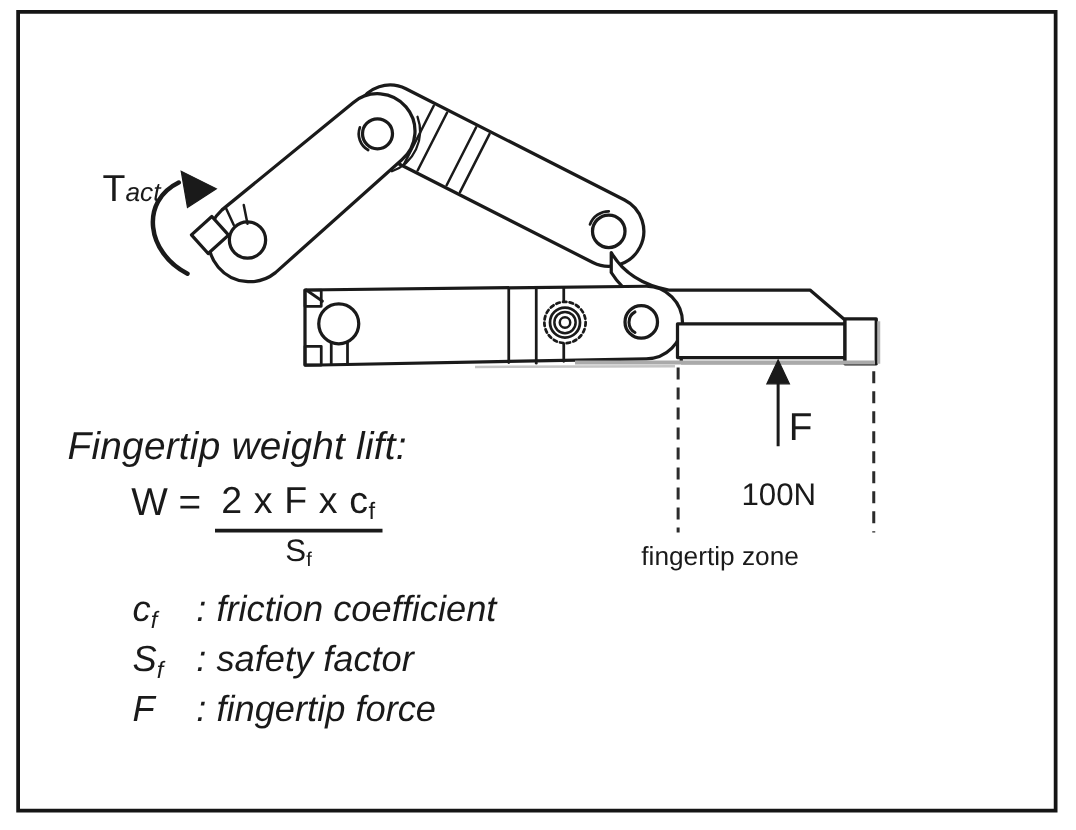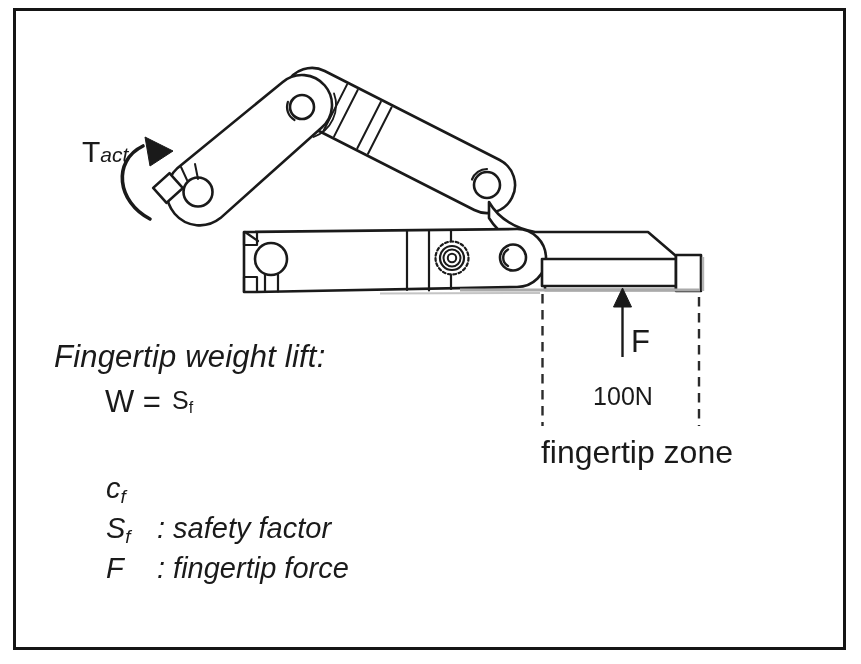--- a/index.html
+++ b/index.html
@@ -14,21 +14,21 @@
   #drawing { position: absolute; left: 0; top: 0; }
   .label { position: absolute; white-space: nowrap; line-height: 1.08; }
 
   
   #torque-label { left: 82px; top: 136px; font-size: 30px; }
   #torque-label .sub-act { font-size: 21px; font-style: italic; margin-top: 24px; }
 
   
   #force-label { left: 631px; top: 325px; font-size: 31px; }
   #force-value { left: 578px; top: 383px; width: 90px; text-align: center; font-size: 25px; }
-  #zone-label  { left: 513px; top: 435px; width: 220px; text-align: right; font-size: 32px; }
+  #zone-label  { left: 513px; top: 435px; width: 220px; text-align: left; font-size: 21px; }
 
   
   #formula-heading { left: 54px; top: 340px; font-size: 31px; letter-spacing: 0.2px; font-style: italic; }
   #formula-row { left: 105px; top: 385px; display: flex; align-items: flex-start; }
   #formula-lhs { font-size: 31px; }
   #fraction { margin-left: 11px; text-align: center; }
   #fraction-numerator {
     display: inline-block; font-size: 30px; letter-spacing: 0.5px;
     padding: 0 5px 2px 5px; border-bottom: 3px solid #1a1a1a;
   }
@@ -141,27 +141,29 @@
 
   <div class="label" id="force-label">F</div>
   <div class="label" id="force-value">100N</div>
   <div class="label" id="zone-label">fingertip zone</div>
 
   <div class="label" id="formula-heading">Fingertip weight lift:</div>
 
   <div class="label" id="formula-row">
     <span id="formula-lhs">W =</span>
     <span id="fraction">
+      <span id="fraction-numerator"><span>2 x F x c</span><span class="sub-f">f</span></span>
       <div id="fraction-denominator"><span>S</span><span class="sub-f2">f</span></div>
     </span>
   </div>
 
   <div class="label" id="legend">
     <div class="legend-row">
       <span class="legend-symbol"><span>c</span><span class="sub-f">f</span></span>
+      <span>: friction coefficient</span>
     </div>
     <div class="legend-row">
       <span class="legend-symbol"><span>S</span><span class="sub-f">f</span></span>
       <span>: safety factor</span>
     </div>
     <div class="legend-row">
       <span class="legend-symbol"><span>F</span><span class="sub-f"></span></span>
       <span>: fingertip force</span>
     </div>
   </div>

